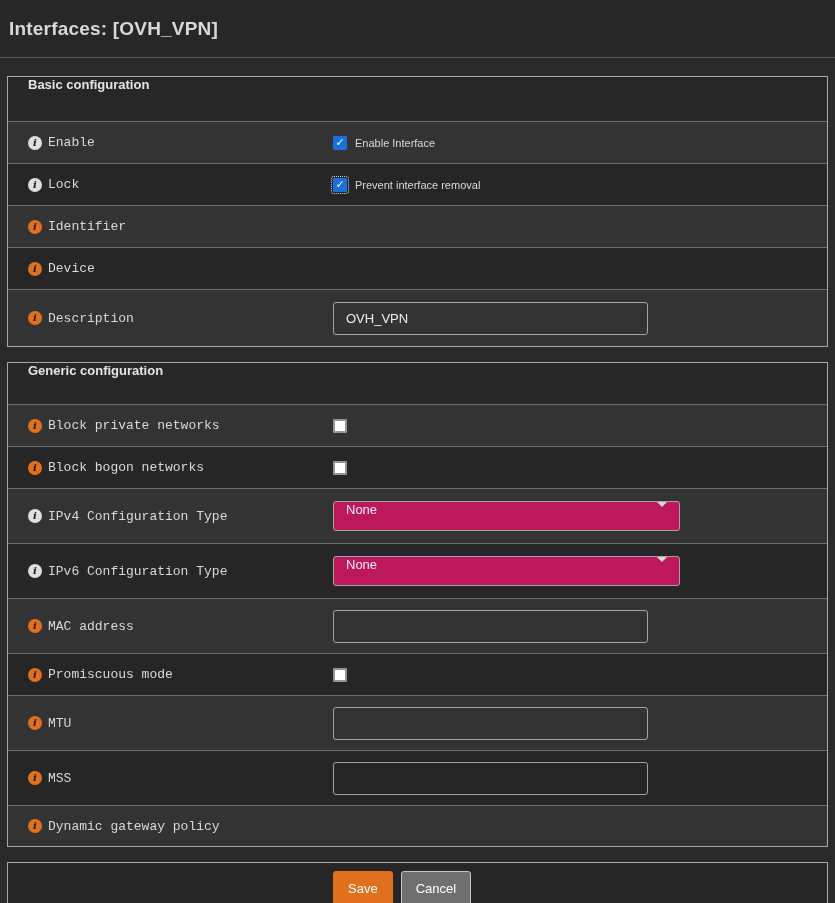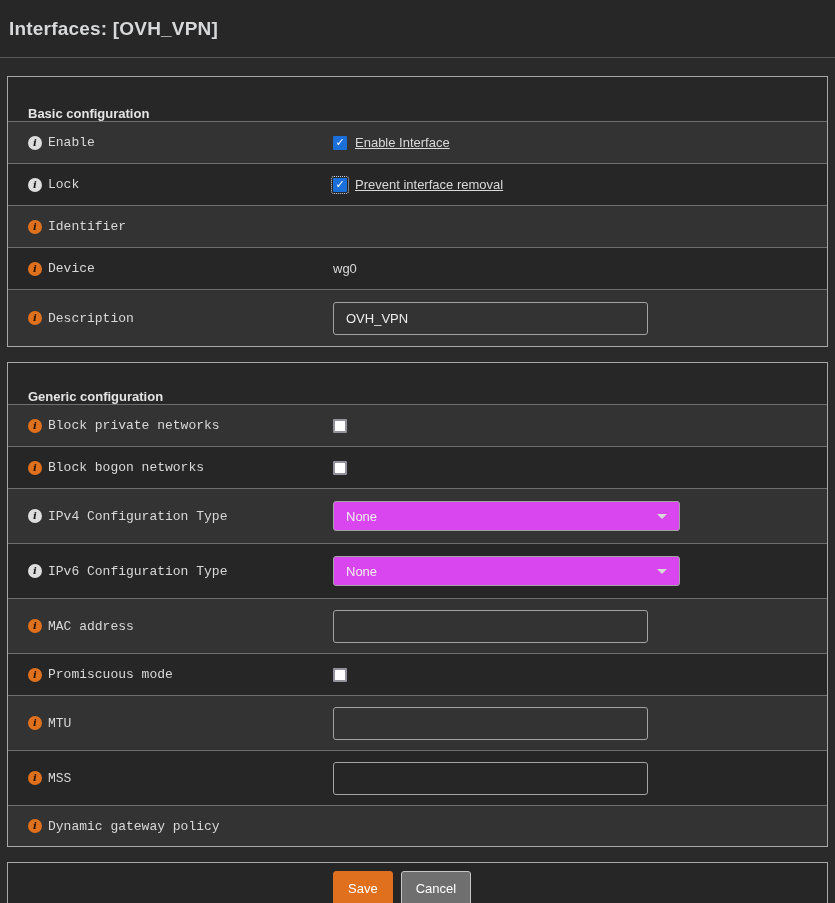--- a/index.html
+++ b/index.html
@@ -18,21 +18,21 @@
     color:#d6d8d9;font-size:19px;font-weight:600;letter-spacing:.2px;
   }
   
   .panel{
     margin:0 7px;border:1px solid #a8a8a8;background:#272727;
   }
   .panel-1{margin-top:18px;}
   .panel-2{margin-top:15px;}
   .panel-3{margin-top:15px;}
   .section-head{
-    height:44px;display:flex;align-items:flex-end;background:#272727;
+    height:44px;display:flex;align-items:flex-start;background:#272727;
     padding-left:20px;box-sizing:border-box;
   }
   .panel-2 .section-head{height:41px;}
   .section-head span{color:#e4e4e4;font-size:13px;font-weight:bold;}
   
   .row{
     display:flex;align-items:center;border-top:1px solid #6e6e6e;
     box-sizing:border-box;
   }
   .row.light{background:#333334;}
@@ -62,33 +62,33 @@
   
   .cb{
     width:10px;height:10px;border:2px solid #93939c;background:#ffffff;
     display:inline-flex;align-items:center;justify-content:center;
     flex:0 0 auto;cursor:pointer;border-radius:1px;
   }
   .cb.checked{background:#1b6fd8;border-color:#1b6fd8;}
   .cb .tick{color:#ffffff;font-size:11px;font-weight:bold;line-height:1;
     transform:translateY(-.5px);}
   .cb.focusring{outline:1px dotted #cfd8ea;outline-offset:1px;}
-  .cb-label{color:#d9d9d9;font-size:13px;margin-left:8px;text-decoration:underline;}
+  .cb-label{color:#d9d9d9;font-size:11px;margin-left:8px;}
   
   .txt{
     width:315px;height:33px;box-sizing:border-box;
     background:transparent;border:1px solid #a3a3a3;border-radius:3px;
     color:#ededed;font-size:13px;padding:0 12px;outline:none;
     font-family:"Liberation Sans","DejaVu Sans",sans-serif;
   }
   
   .sel{
     width:347px;height:30px;box-sizing:border-box;
-    background:#d946ef;border:1px solid #a3a3a3;border-radius:3px;
-    display:flex;align-items:center;justify-content:space-between;
+    background:#be185d;border:1px solid #a3a3a3;border-radius:3px;
+    display:flex;justify-content:space-between;
     padding:0 12px;cursor:pointer;
   }
   .sel .sel-text{color:#efefef;font-size:13px;}
   .sel .caret{
     width:0;height:0;border-left:5px solid transparent;
     border-right:5px solid transparent;border-top:5px solid #d8d8d8;
   }
   
   .panel-3{height:53px;display:flex;align-items:center;box-sizing:border-box;
     padding-left:325px;background:#262627;}
@@ -144,23 +144,20 @@
       <span class="info-ic orange">i</span>
       <span class="lbl">Identifier</span>
     </div>
   </div>
 
   <div class="row dark h42">
     <div class="cell-label">
       <span class="info-ic orange">i</span>
       <span class="lbl">Device</span>
     </div>
-    <div class="cell-value">
-      <span class="static-val">wg0</span>
-    </div>
   </div>
 
   <div class="row light h57">
     <div class="cell-label">
       <span class="info-ic orange">i</span>
       <span class="lbl">Description</span>
     </div>
     <div class="cell-value">
       <input class="txt" type="text" value="OVH_VPN" style="">
     </div>

